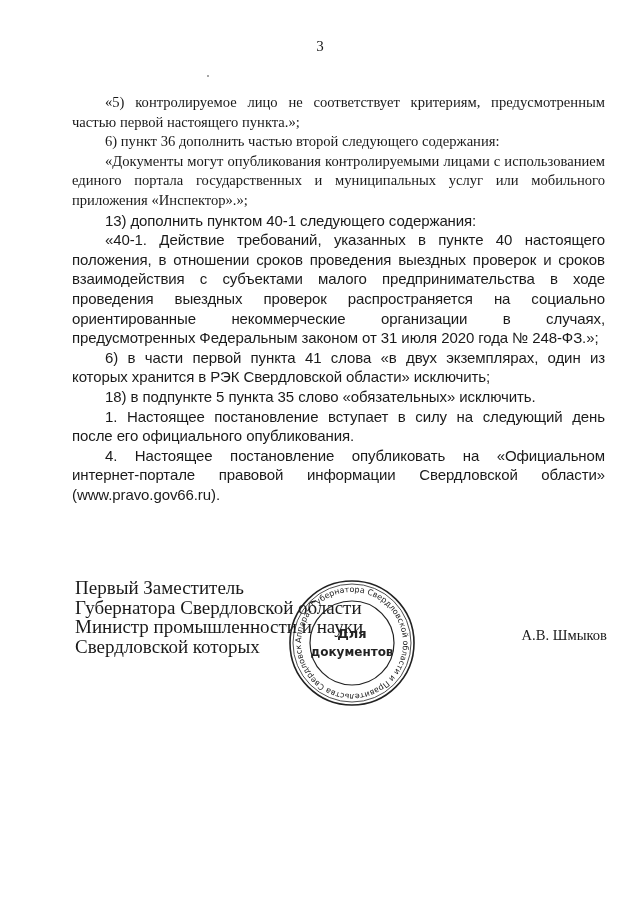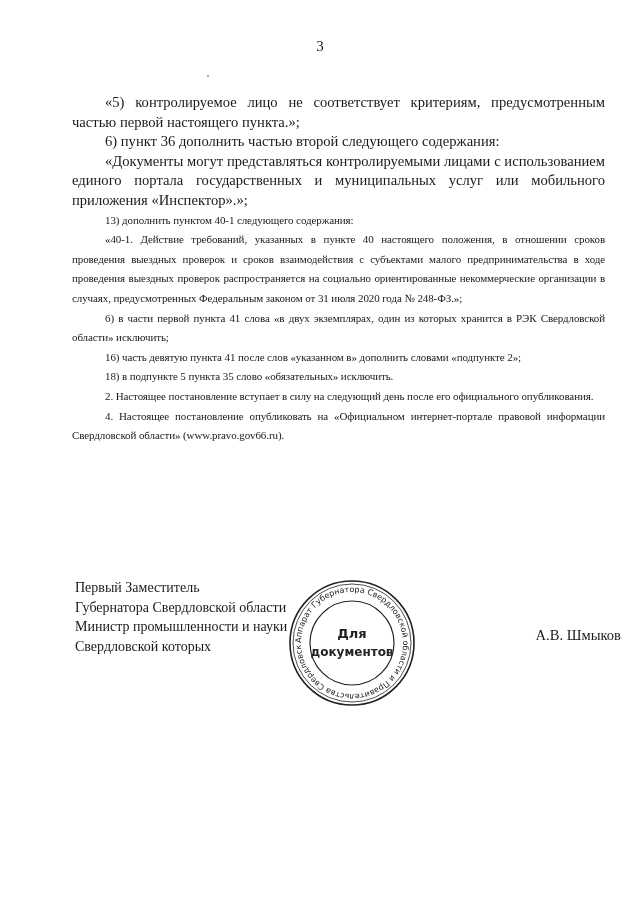--- a/index.html
+++ b/index.html
@@ -1,43 +1,42 @@
 <!DOCTYPE html>
 <html><head>
 <meta charset="utf-8">
 <style>
   html, body { margin: 0; padding: 0; background: #ffffff; }
   body { width: 640px; height: 905px; position: relative; overflow: hidden;
          font-family: "Liberation Serif", "DejaVu Serif", serif; color: #1a1a1a; }
   .page-number { position: absolute; top: 38px; left: 0; width: 640px; text-align: center; font-size: 15px; }
   .body-text { position: absolute; top: 68px; left: 72px; width: 533px; font-size: 14.6px; line-height: 19.6px; margin-top: 25px; }
   .body-text p { margin: 0; text-align: justify; text-indent: 33px; }
-  .body-text p.cal { font-family: Liberation Serif, serif; font-size: 11px; letter-spacing: -0.1px; }
-  .signature { position: absolute; top: 578px; left: 75px; font-size: 14px; line-height: 19.6px; }
+  .body-text p.cal { font-family: Liberation Sans, sans-serif; font-size: 15px; letter-spacing: -0.1px; }
+  .signature { position: absolute; top: 578px; left: 75px; font-size: 19px; line-height: 19.6px; }
   .signature div { white-space: nowrap; }
-  .signer { position: absolute; top: 627px; right: 19px; font-size: 14.6px; }
+  .signer { position: absolute; top: 627px; right: 33px; font-size: 14.6px; }
   .stamp { position: absolute; left: 287px; top: 578px; width: 130px; height: 130px; }
   .dot { position: absolute; top: 75px; left: 207px; width: 2px; height: 2px; background: #888; border-radius: 1px; }
 </style>
 </head>
 <body>
 
 <div class="dot"></div>
 <div class="page-number">3</div>
 
 <div class="body-text">
   <p class="serif">«5) контролируемое лицо не соответствует критериям, предусмотренным частью первой настоящего пункта.»;</p>
   <p class="serif">6) пункт 36 дополнить частью второй следующего содержания:</p>
-  <p class="serif">«Документы могут представляться контролируемыми лицами с использованием единого портала государственных и муниципальных услуг или мобильного приложения «Инспектор».»;</p>
+  <p class="serif">«Документы могут опубликования контролируемыми лицами с использованием единого портала государственных и муниципальных услуг или мобильного приложения «Инспектор».»;</p>
   <p class="cal">13) дополнить пунктом 40-1 следующего содержания:</p>
   <p class="cal">«40-1. Действие требований, указанных в пункте 40 настоящего положения, в отношении сроков проведения выездных проверок и сроков взаимодействия с субъектами малого предпринимательства в ходе проведения выездных проверок распространяется на социально ориентированные некоммерческие организации в случаях, предусмотренных Федеральным законом от 31 июля 2020 года № 248-ФЗ.»;</p>
   <p class="cal">6) в части первой пункта 41 слова «в двух экземплярах, один из которых хранится в РЭК Свердловской области» исключить;</p>
-  <p class="cal">16) часть девятую пункта 41 после слов «указанном в» дополнить словами «подпункте 2»;</p>
   <p class="cal">18) в подпункте 5 пункта 35 слово «обязательных» исключить.</p>
-  <p class="cal">2. Настоящее постановление вступает в силу на следующий день после его официального опубликования.</p>
+  <p class="cal">1. Настоящее постановление вступает в силу на следующий день после его официального опубликования.</p>
   <p class="cal">4. Настоящее постановление опубликовать на «Официальном интернет-портале правовой информации Свердловской области» (www.pravo.gov66.ru).</p>
 </div>
 
 <div class="signature">
   <div>Первый Заместитель</div>
   <div>Губернатора Свердловской области</div>
   <div>Министр промышленности и науки</div>
   <div>Свердловской которых</div>
 </div>
 <div class="signer">А.В. Шмыков</div>

